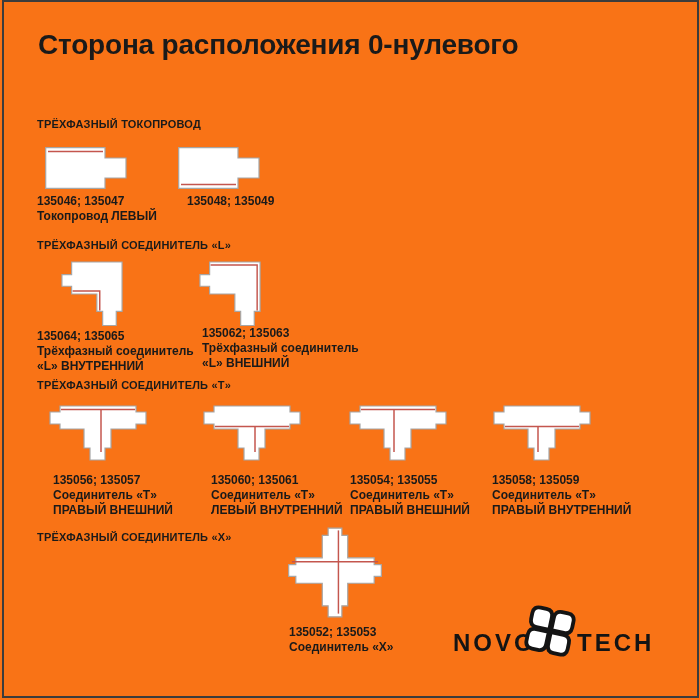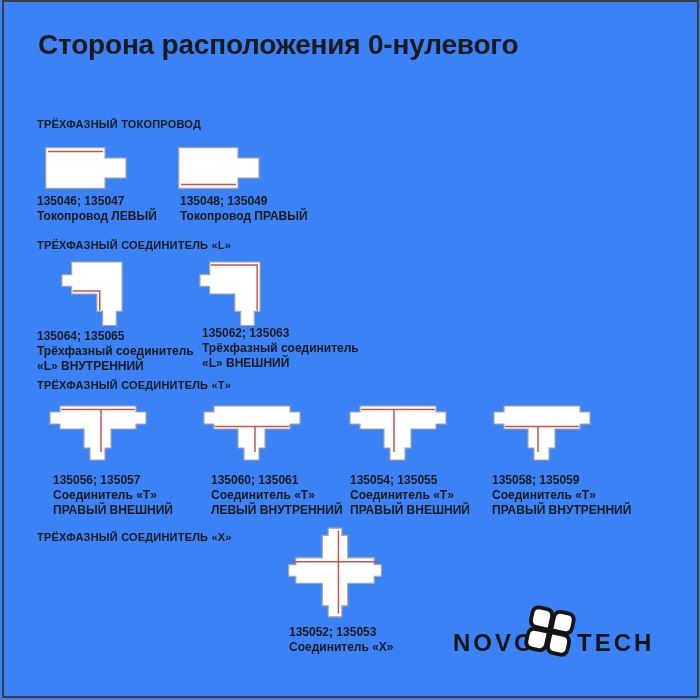--- a/index.html
+++ b/index.html
@@ -1,17 +1,17 @@
 <!DOCTYPE html>
 <html><head>
 <meta charset="utf-8">
 <style>
   html,body{margin:0;padding:0;background:#888;}
   .page{
-    position:relative;width:700px;height:700px;background:#3b82f6;
+    position:relative;width:700px;height:700px;background:#f97316;
     font-family:"Liberation Sans", sans-serif;color:#1a1a1a;overflow:hidden;
     margin:0 auto;
   }
   .frame{position:absolute;left:2px;top:0;right:1px;bottom:2px;border:2px solid #3c3c3c;pointer-events:none;}
   .abs{position:absolute;}
   .title{font-size:28px;line-height:37px;font-weight:bold;letter-spacing:-0.2px;}
   .sec-heading{font-size:11px;font-weight:bold;letter-spacing:0.2px;white-space:nowrap;}
   .lbl{font-size:12px;line-height:15px;font-weight:bold;white-space:nowrap;}
   .lbl div{white-space:nowrap;}
   svg.diagram{display:block;}
@@ -42,23 +42,22 @@
   </svg>
   <svg class="abs diagram" style="left:178px;top:147px;" width="82" height="42" viewBox="0 0 82 42">
     <path class="outline" d="M0.7,0.7 H60 V11 H81 V31 H60 V41.3 H0.7 Z"></path>
     <line class="wire" x1="3" y1="37.5" x2="58" y2="37.5"></line>
   </svg>
 
   <div class="abs lbl" style="left:37px;top:194px;">
     <div>135046; 135047</div>
     <div>Токопровод ЛЕВЫЙ</div>
   </div>
-  <div class="abs lbl" style="left:180px;top:194px;">
+  <div class="abs lbl" style="left:187px;top:194px;">
     <div>135048; 135049</div>
-    <div>Токопровод ПРАВЫЙ</div>
   </div>
 
   <div class="abs sec-heading" style="left:37px;top:239px;">ТРЁХФАЗНЫЙ СОЕДИНИТЕЛЬ «L»</div>
 
   <svg class="abs diagram" style="left:60px;top:261px;" width="64" height="66" viewBox="0 0 66 68">
     <path class="outline" d="M12,1 H64 V52 H58 V66.5 H44 V52 H38 V34 H12 V26 H2 V14 H12 Z"></path>
     <polyline class="wire" points="13,31 41,31 41,51"></polyline>
   </svg>
   <svg class="abs diagram" style="left:198px;top:261px;" width="64" height="66" viewBox="0 0 66 68">
     <path class="outline" d="M12,1 H64 V52 H58 V66.5 H44 V52 H38 V34 H12 V26 H2 V14 H12 Z"></path>

